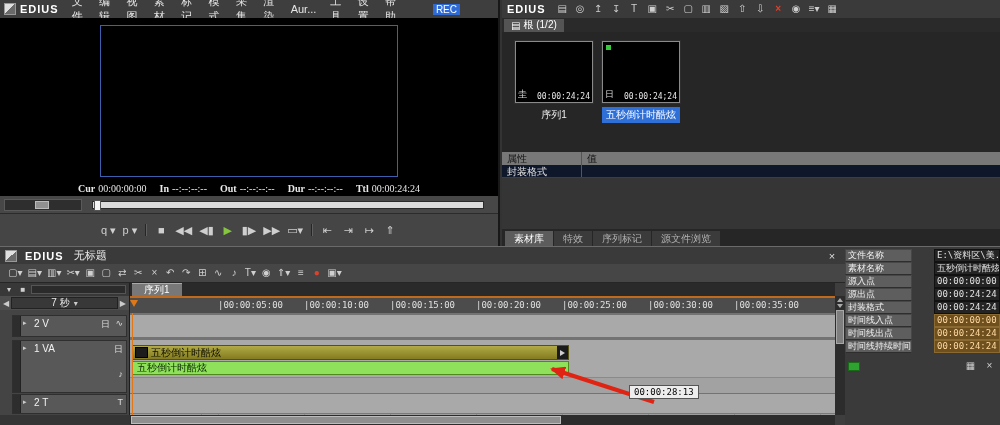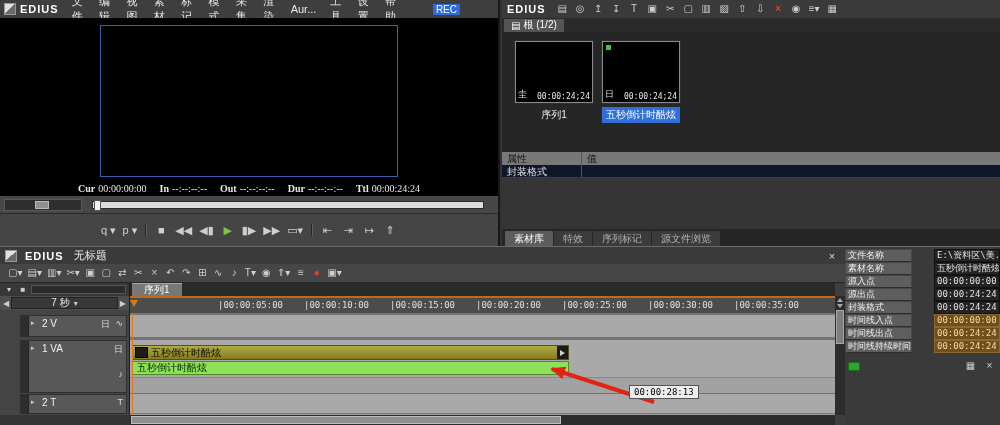--- a/index.html
+++ b/index.html
@@ -63,21 +63,21 @@
   .tl-close{margin-left:auto;color:#ddd;font-size:11px;width:16px;text-align:center;}
   .tl-toolbar{height:19px;background:#464646;border-bottom:1px solid #262626;display:flex;align-items:center;gap:1px;padding:0 6px;}
   .tl-body{position:absolute;left:0;top:36px;right:0;bottom:0;}
   .hdr-col{position:absolute;left:0;top:0;bottom:10px;width:130px;background:#444;border-right:1px solid #1e1e1e;}
   .hdr-top{height:13px;background:#383838;display:flex;align-items:center;gap:2px;padding:0 3px;}
   .hdr-top .tbtn{height:11px;min-width:12px;font-size:8px;}
   .hdr-mini{flex:1;height:9px;background:#2b2b2b;border:1px solid #555;}
   .scale-row{height:14px;display:flex;align-items:center;gap:2px;padding:0 3px;background:#4e4e4e;}
   .scale-box{flex:1;display:flex;align-items:center;justify-content:center;gap:4px;height:12px;background:#383838;border:1px solid #222;font-size:10px;color:#e8e8e8;}
   .scale-arrow{font-size:8px;color:#ccc;}
-  .trk{position:absolute;left:20px;right:2px;background:#585858;border:1px solid #2f2f2f;}
+  .trk{position:absolute;left:12px;right:2px;background:#585858;border:1px solid #2f2f2f;}
   .trk-v{top:32px;height:22px;}
   .trk-va{top:57px;height:53px;}
   .trk-t{top:111px;height:20px;}
   .trk-patch{position:absolute;left:0;top:0;bottom:0;width:8px;background:#2d2d2d;border-right:1px solid #222;}
   .trk-arrow{position:absolute;left:10px;top:3px;font-size:7px;color:#ccc;}
   .trk-label{position:absolute;left:21px;top:2px;font-size:10px;color:#f2f2f2;}
   .trk-ic{position:absolute;font-size:9px;color:#ddd;}
   .trk .trk-ic1{right:16px;top:2px;}
   .trk .trk-ic2{right:3px;top:2px;}
   .trk-va .trk-ic1{right:3px;top:2px;}

